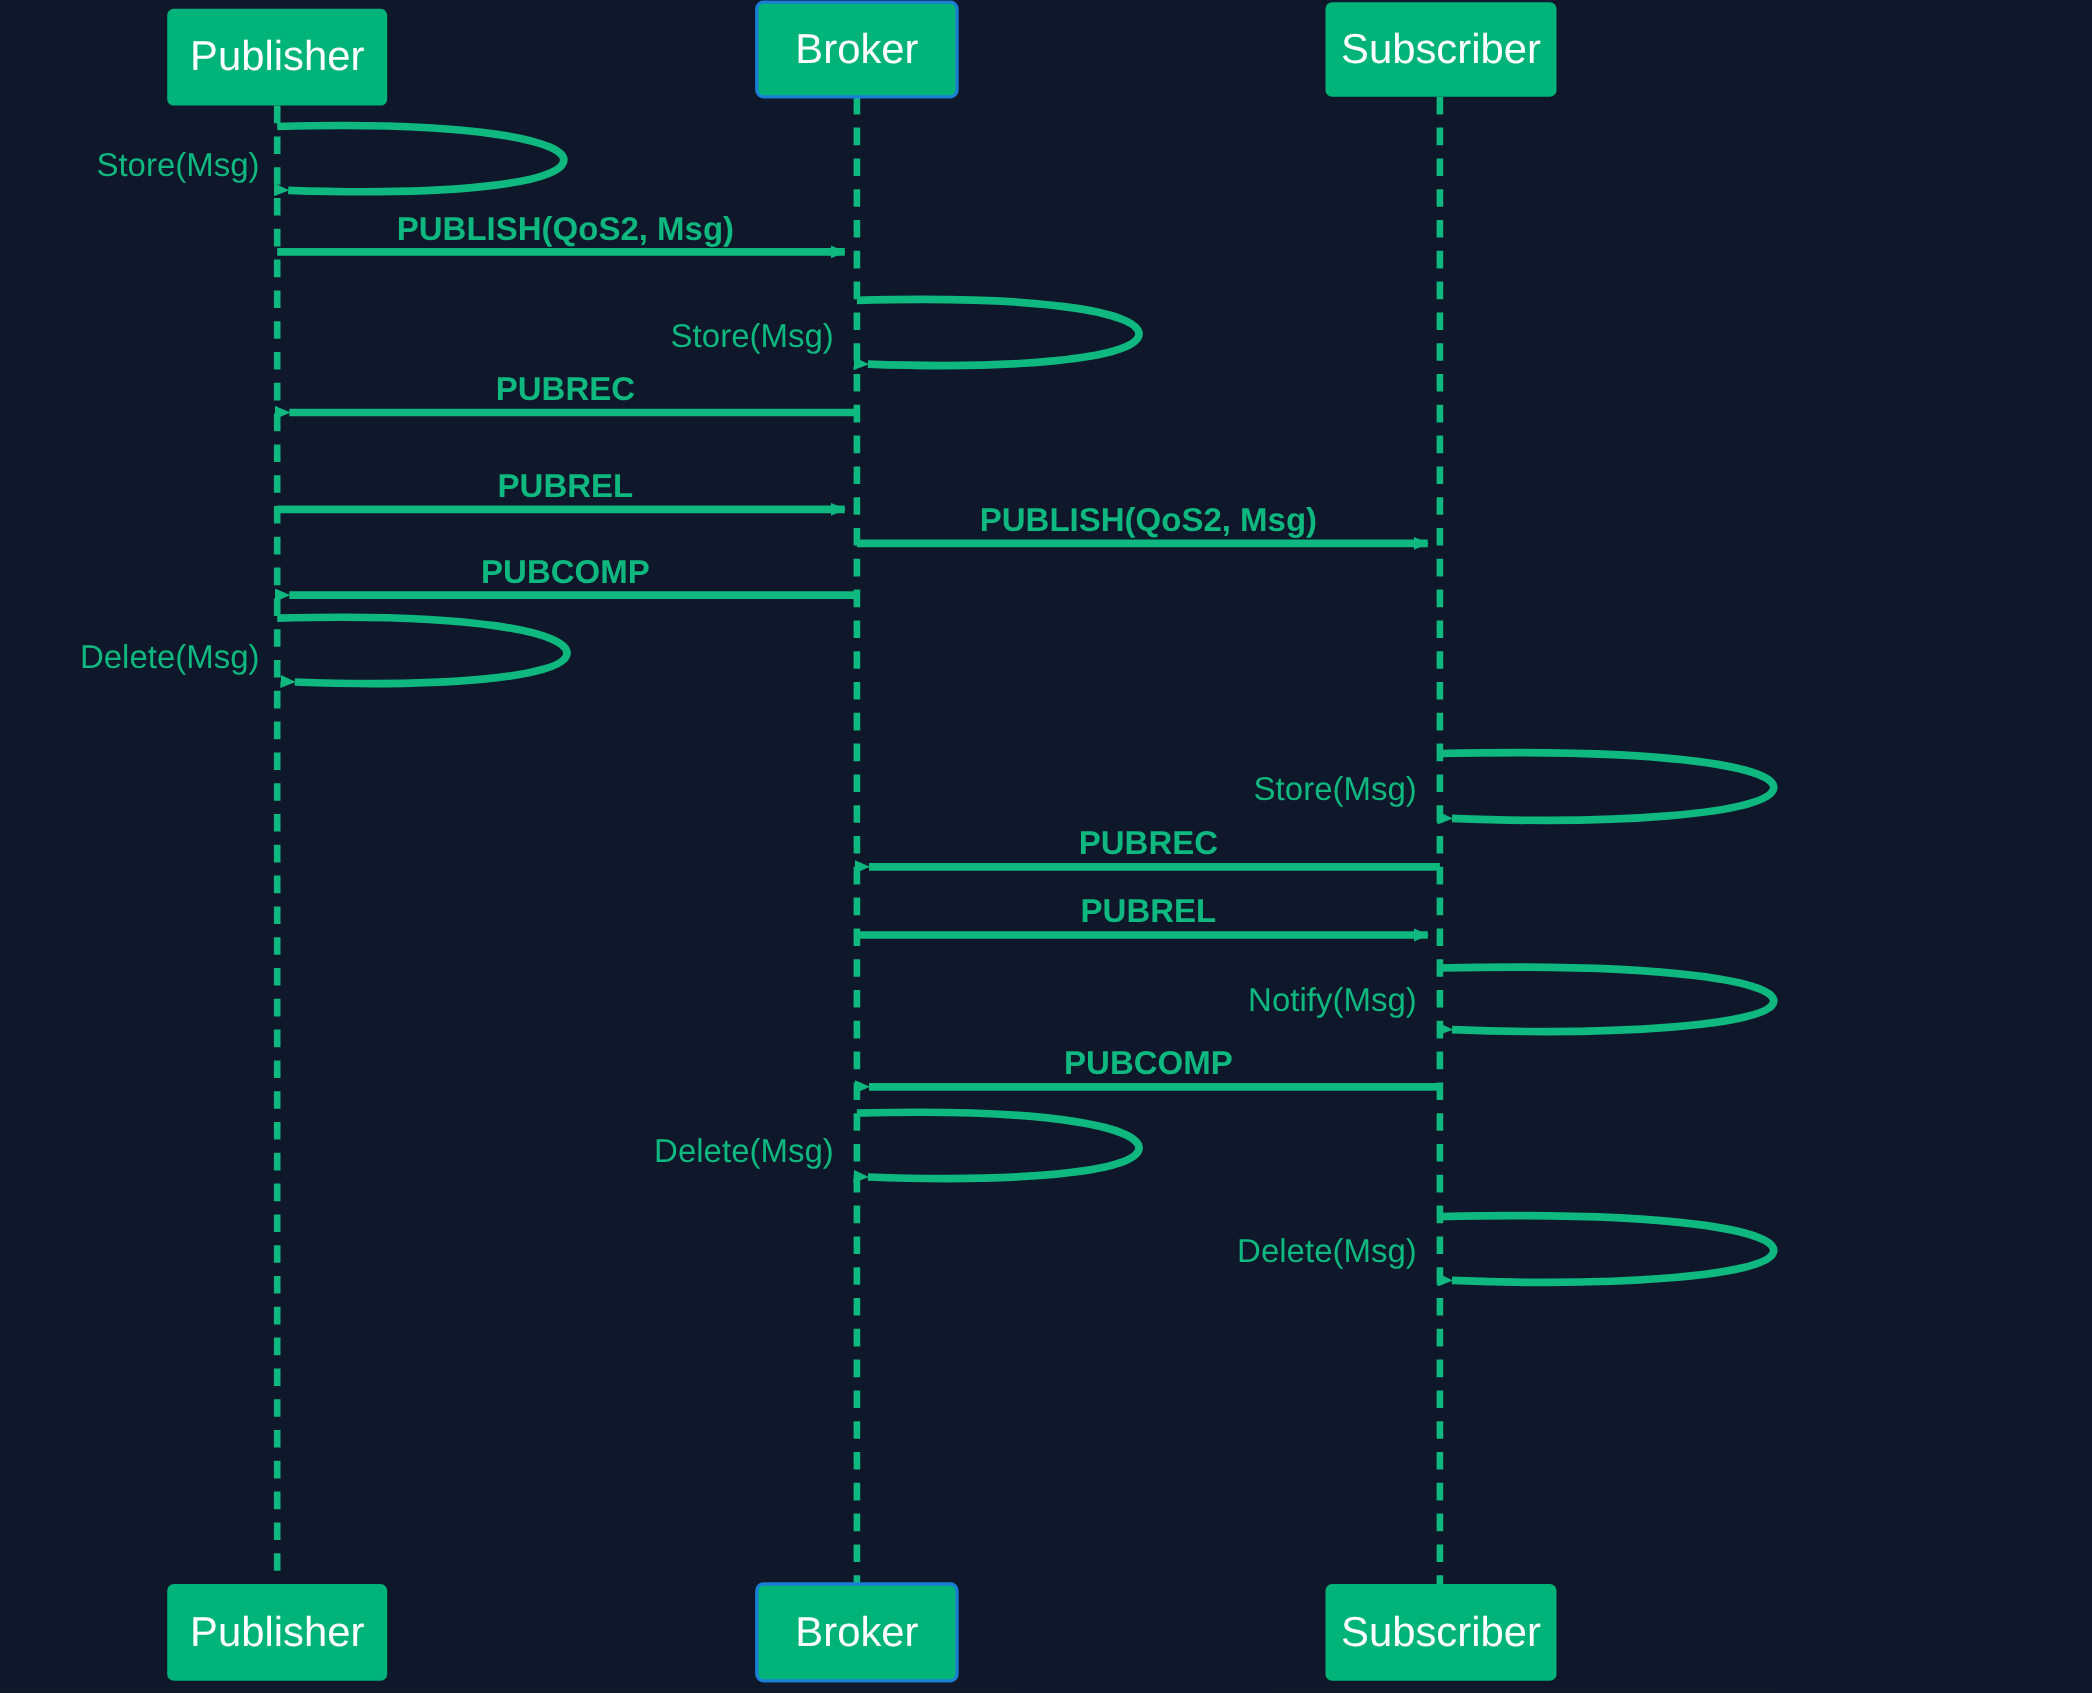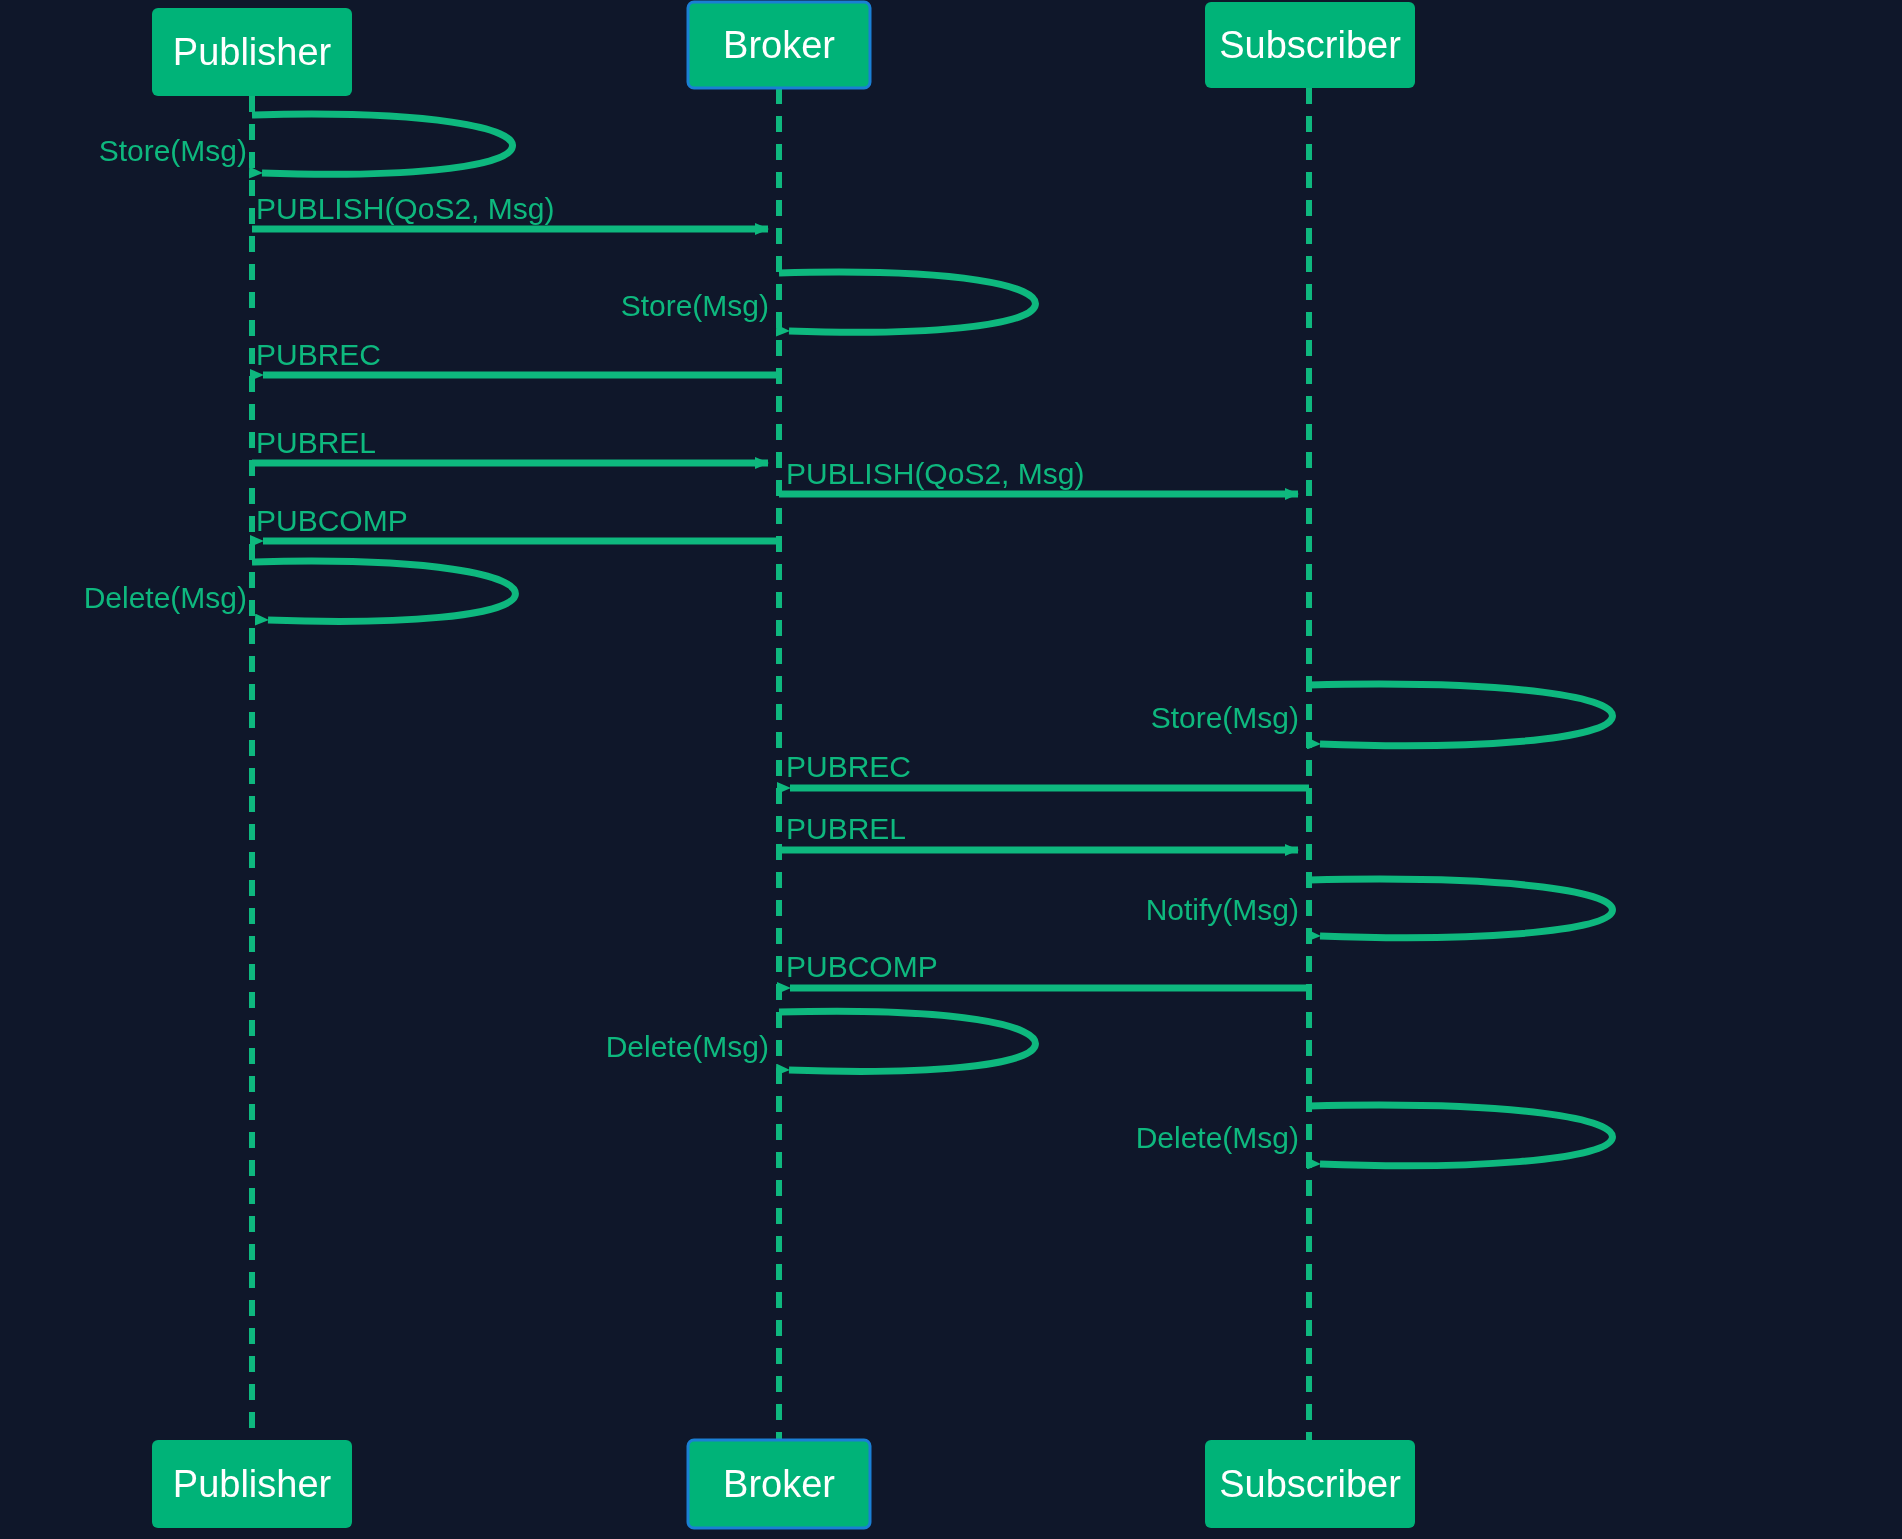--- a/index.html
+++ b/index.html
@@ -37,24 +37,24 @@
   }
   .msg-label {
     position: absolute;
     color: #0eb87e;
     font-size: 30px;
     font-family: "Liberation Sans", sans-serif;
     white-space: nowrap;
   }
   .msg-label.right {
     text-align: right;
-    padding-left: 11px;
   }
   .msg-label.center {
-    text-align: left;
+    text-align: center;
+    font-weight: bold;
   }
 </style>
 </head>
 <body>
 
 <div id="diagram">
 
   <svg class="layer" viewBox="0 0 1902 1539" xmlns="http://www.w3.org/2000/svg">
     <defs>
       <marker id="arrowL" markerWidth="14" markerHeight="12" refX="1" refY="6" orient="auto" markerUnits="userSpaceOnUse">

